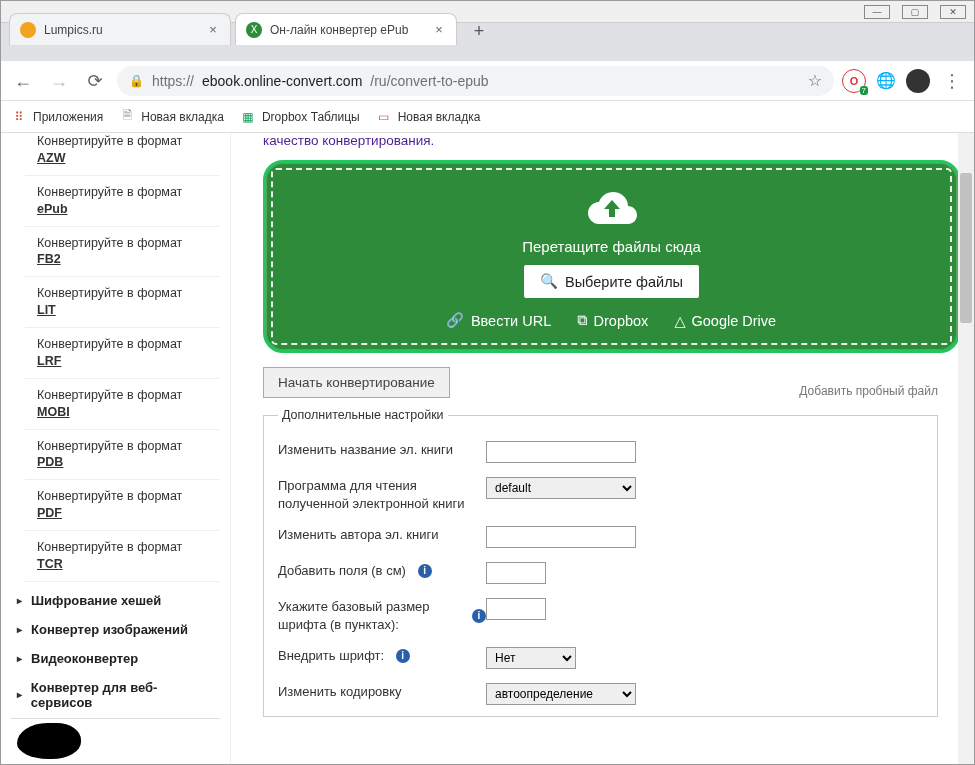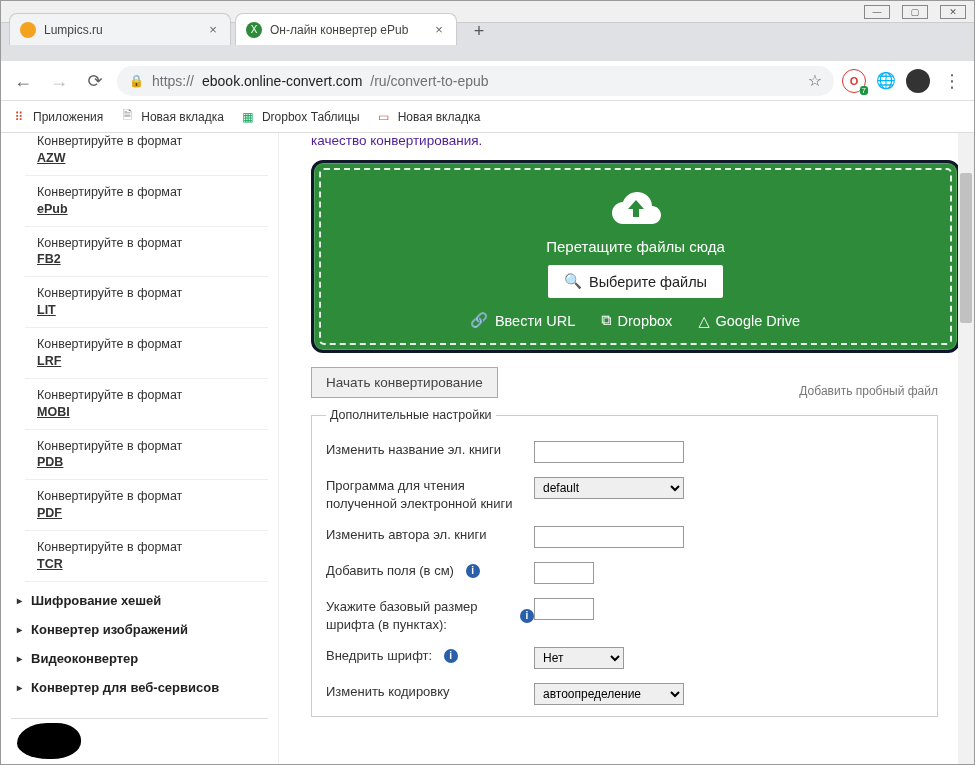--- a/index.html
+++ b/index.html
@@ -31,35 +31,35 @@
   .bookmarks { height: 32px; background: #fff; border-bottom: 1px solid #ddd; display: flex; align-items: center; padding: 0 10px; gap: 16px; font-size: 12px; color: #333; }
   .bookmark { display: flex; align-items: center; gap: 6px; cursor: pointer; }
   .bm-icon { width: 16px; height: 16px; display: flex; align-items: center; justify-content: center; font-size: 12px; }
 
   
   .content { position: absolute; top: 132px; left: 0; right: 0; bottom: 0; display: flex; background: #fff; }
   .scrollbar-right { width: 16px; background: #f1f1f1; position: absolute; right: 0; top: 132px; bottom: 0; }
   .scrollbar-right .thumb { width: 12px; height: 150px; background: #c1c1c1; margin: 40px auto 0; border-radius: 2px; cursor: pointer; }
 
   
-  .sidebar { width: 278px; background: #fff; border-right: 1px solid #eee; overflow: hidden; position: relative; }
+  .sidebar { width: 230px; background: #fff; border-right: 1px solid #eee; overflow: hidden; position: relative; }
   .format-list { padding: 0 10px 0 24px; }
   .format-item { padding: 8px 10px 8px 12px; border-bottom: 1px solid #eee; font-size: 12.5px; color: #333; line-height: 1.35; cursor: pointer; }
   .format-item b { font-weight: bold; display: block; text-decoration: underline; }
   .cat-list { padding: 4px 10px 4px 10px; }
   .cat-item { padding: 7px 6px; font-size: 13px; font-weight: bold; color: #222; cursor: pointer; display: flex; align-items: center; gap: 6px; }
   .cat-item .caret { width: 8px; font-size: 10px; color: #333; }
   .sidebar-footer { position: absolute; bottom: 0; left: 10px; right: 10px; height: 46px; border-top: 1px solid #ddd; background: #fff; padding-top: 4px; }
   .sidebar-footer .blob { width: 64px; height: 36px; background: #000; border-radius: 50% 40% 48% 52% / 60% 50% 50% 46%; margin-left: 6px; }
 
   
   .main { flex: 1; padding: 0 14px 0 32px; overflow: hidden; position: relative; }
   .quality-line { color: #4c1d95; font-size: 13.5px; padding: 0 0 12px 0; }
 
-  .drop-outer { border: 3px solid #0f172a; border-radius: 12px; padding: 5px; background: #2e8b3a; margin-bottom: 14px; box-shadow: inset 0 0 0 1px rgba(255,255,255,0.2); }
+  .drop-outer { border: 3px solid #22c55e; border-radius: 20px; padding: 5px; background: #2e8b3a; margin-bottom: 14px; box-shadow: inset 0 0 0 1px rgba(255,255,255,0.2); }
   .drop-inner { border: 2px dashed #e6f5e8; border-radius: 5px; padding: 18px 10px 14px; text-align: center; color: #fff; cursor: pointer; }
   .cloud-icon { width: 56px; height: 40px; margin: 0 auto 10px; position: relative; }
   .cloud-icon svg { width: 56px; height: 40px; }
   .drop-text { font-size: 15px; margin-bottom: 10px; }
   .choose-btn { display: inline-flex; align-items: center; gap: 7px; background: #fff; color: #222; border: none; padding: 8px 16px; font-size: 14.5px; cursor: pointer; border-radius: 2px; }
   .src-row { display: flex; justify-content: center; gap: 26px; margin-top: 14px; font-size: 14.5px; }
   .src-link { display: inline-flex; align-items: center; gap: 6px; cursor: pointer; color: #fff; }
 
   .action-row { display: flex; align-items: flex-end; margin-bottom: 10px; }
   .start-btn { background: #f0f0f0; border: 1px solid #aaa; padding: 7px 14px; font-size: 13.5px; color: #444; cursor: pointer; }

